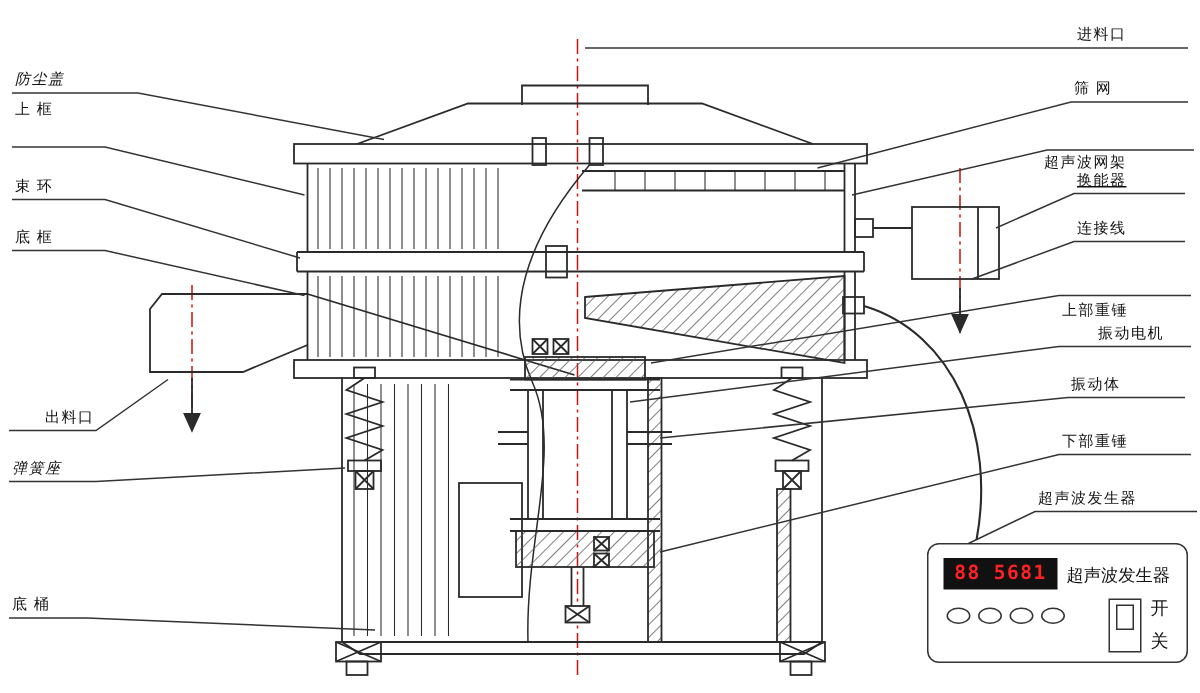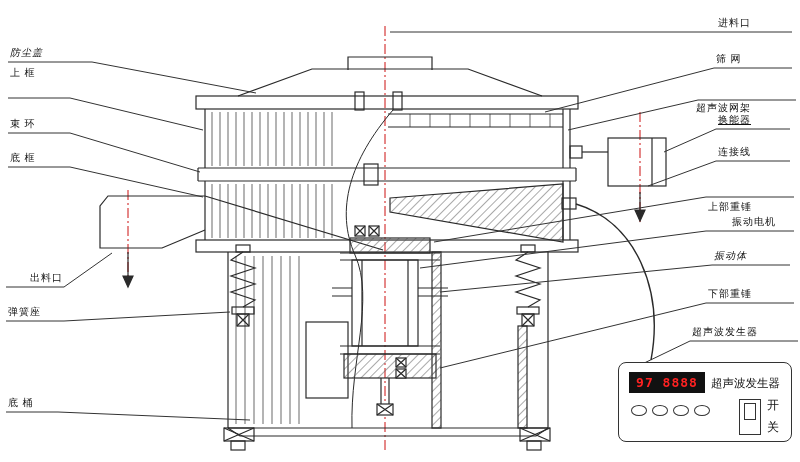--- a/index.html
+++ b/index.html
@@ -174,36 +174,36 @@
       <path d="M440,368 L706,303 L794,303"></path>
       <path d="M638,366 L690,341 L798,341"></path>
     </g>
   </svg>
 
   <div class="lbl" style="left:10px; top:46px;font-style:italic;">防尘盖</div>
   <div class="lbl" style="left:10px; top:66px;text-align:center;">上 框</div>
   <div class="lbl" style="left:10px; top:117px;">束 环</div>
   <div class="lbl" style="left:10px; top:151px;">底 框</div>
   <div class="lbl" style="left:8px;  top:271px;margin-left:22px;">出料口</div>
-  <div class="lbl" style="left:8px;  top:305px;">弹簧座</div>
+  <div class="lbl" style="left:8px;  top:305px;font-style:italic;">弹簧座</div>
   <div class="lbl" style="left:8px;  top:396px;">底 桶</div>
 
   <div class="lbl" style="left:718px; top:16px;">进料口</div>
   <div class="lbl" style="left:716px; top:52px;">筛 网</div>
   <div class="lbl" style="left:696px; top:84px;margin-top:17px;">超声波网架</div>
   <div class="lbl" style="left:718px; top:113px;text-decoration:underline;">换能器</div>
   <div class="lbl" style="left:718px; top:145px;">连接线</div>
   <div class="lbl" style="left:708px; top:181px;margin-top:19px;">上部重锤</div>
   <div class="lbl" style="left:708px; top:215px;margin-left:24px;">振动电机</div>
-  <div class="lbl" style="left:714px; top:249px;font-style:italic;">振动体</div>
+  <div class="lbl" style="left:714px; top:249px;">振动体</div>
   <div class="lbl" style="left:708px; top:287px;font-family:Liberation Mono, monospace;">下部重锤</div>
   <div class="lbl" style="left:692px; top:325px;">超声波发生器</div>
 
   <div class="control-box">
-    <div class="led-display">97 8888</div>
+    <div class="led-display">88 5681</div>
     <div class="cb-label">超声波发生器</div>
     <div class="cb-lights">
       <div class="cb-light"></div>
       <div class="cb-light"></div>
       <div class="cb-light"></div>
       <div class="cb-light"></div>
     </div>
     <div class="cb-switch">
       <div class="cb-knob"></div>
     </div>

